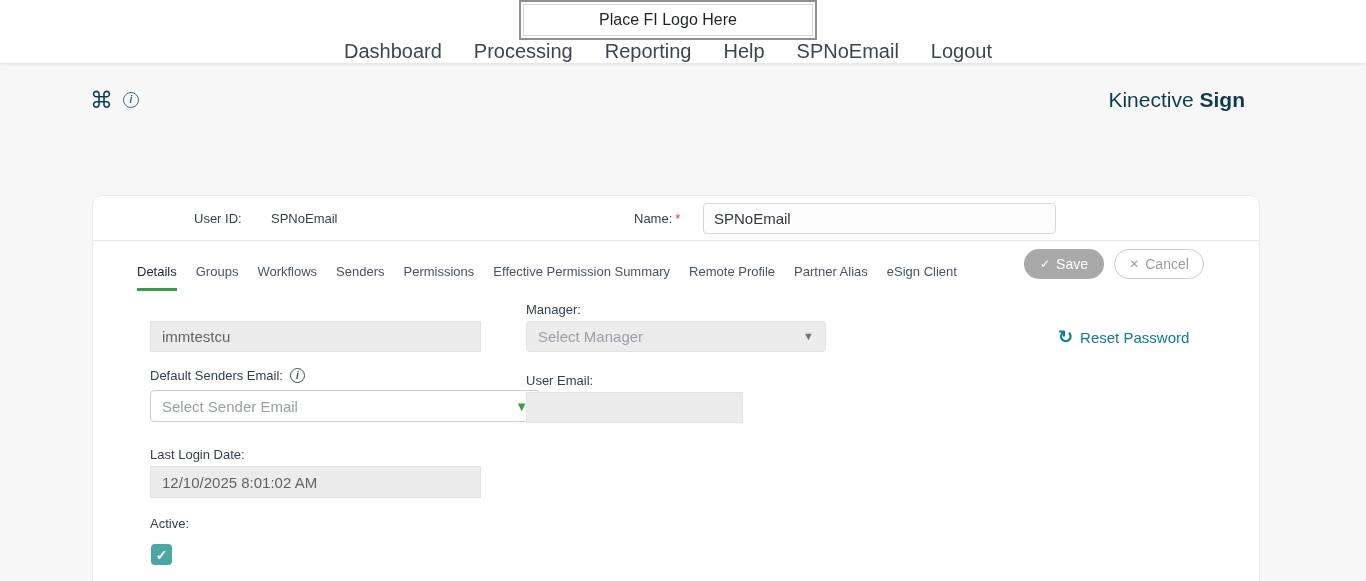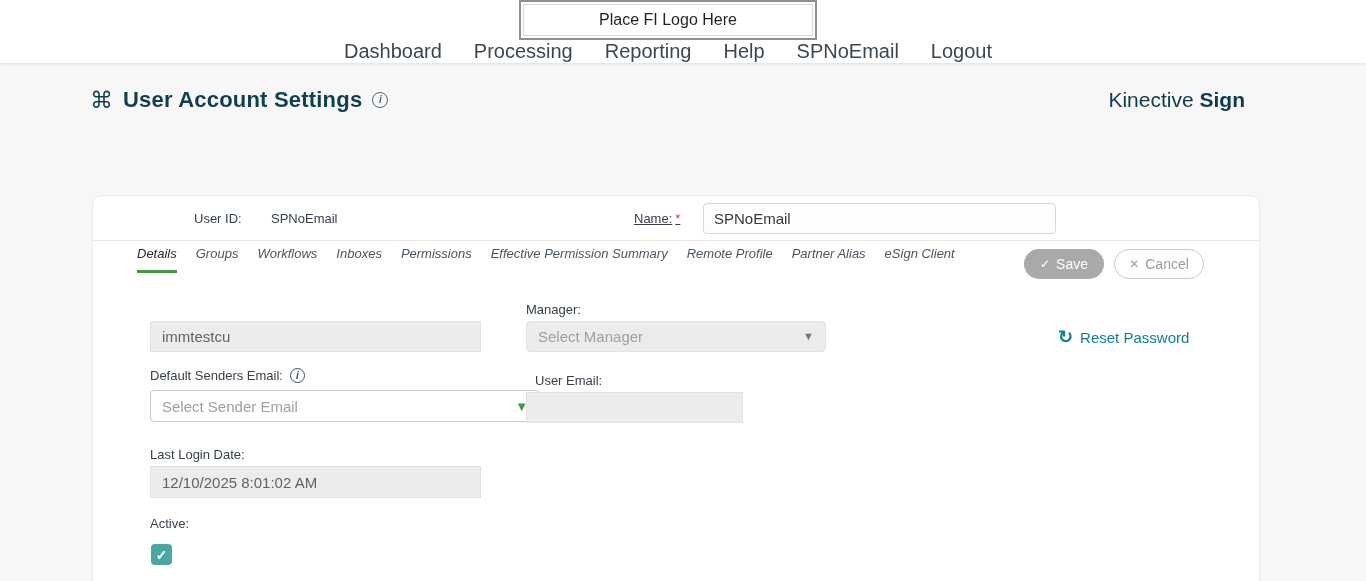--- a/index.html
+++ b/index.html
@@ -72,21 +72,21 @@
     padding: 0 11px; font-size: 15px; cursor: pointer;
     justify-content: space-between;
   }
   .select .placeholder { color: #9aa0a6; }
   .select.enabled { background: #ffffff; border: 1px solid #c9cdd1; }
   .select.disabled { background: #ececec; border: 1px solid #e3e3e3; cursor: default; }
   .caret { font-size: 12px; line-height: 1; }
   .caret.green { color: #3f9b43; font-size: 13px; }
   .caret.gray { color: #70767c; font-size: 11px; }
   
-  .tabs { position: absolute; left: 44px; top: 50px; display: flex; gap: 19px; font-style: italic; }
+  .tabs { position: absolute; left: 44px; top: 68px; display: flex; gap: 19px; }
   .tab {
     font-size: 13px; color: #4a5560; padding-bottom: 9px; cursor: pointer; white-space: nowrap;
     border-bottom: 3px solid transparent;
   }
   .tab.active { color: #202a33; border-bottom-color: #3d9b43; }
   
   .btn {
     position: absolute; top: 53px; height: 30px; border-radius: 15px;
     display: inline-flex; align-items: center; justify-content: center; gap: 6px;
     font-family: "Liberation Sans", sans-serif; font-size: 14px; cursor: pointer;
@@ -122,45 +122,44 @@
     <a class="nav-item">Reporting</a>
     <a class="nav-item">Help</a>
     <a class="nav-item">SPNoEmail</a>
     <a class="nav-item">Logout</a>
   </nav>
 </header>
 
 <div class="page-header">
   <div class="title-wrap">
     <span class="title-icon">⌘</span>
-    <h1 class="page-title">User Account Settings</h1>
     <span class="info-icon">i</span>
   </div>
   <div class="brand">
     <span>Kinective</span>
     <b>Sign</b>
   </div>
 </div>
 
 <section class="card">
 
   <span class="abs field-label" style="left:101px; top:15px;">User ID:</span>
   <span class="abs value-text" style="left:178px; top:15px;">SPNoEmail</span>
-  <span class="abs field-label" style="left:541px; top:15px;text-decoration:underline;">
+  <span class="abs field-label" style="left:541px; top:15px;">
     <span>Name:</span><span class="required">*</span>
   </span>
   <input class="abs text-input" style="left: 610px; top: 7px; width: 353px; height: 31px;" value="SPNoEmail">
 
   <div class="divider"></div>
 
   <div class="tabs">
     <span class="tab active">Details</span>
     <span class="tab">Groups</span>
     <span class="tab">Workflows</span>
-    <span class="tab">Inboxes</span>
+    <span class="tab">Senders</span>
     <span class="tab">Permissions</span>
     <span class="tab">Effective Permission Summary</span>
     <span class="tab">Remote Profile</span>
     <span class="tab">Partner Alias</span>
     <span class="tab">eSign Client</span>
   </div>
 
   <button class="btn btn-save">
     <span class="btn-icon">✓</span>
     <span>Save</span>
@@ -189,21 +188,21 @@
   <div class="abs checkbox" style="left:58px; top:348px;">
     <span>✓</span>
   </div>
 
   <span class="abs field-label" style="left:433px; top:106px;">Manager:</span>
   <div class="abs select disabled" style="left:433px; top:125px; width:300px; height:31px;">
     <span class="placeholder">Select Manager</span>
     <span class="caret gray">▼</span>
   </div>
 
-  <span class="abs field-label" style="left:433px; top:177px;margin-left:9px;">User Email:</span>
+  <span class="abs field-label" style="left:433px; top:177px;">User Email:</span>
   <div class="abs disabled-input" style="left:433px; top:196px; width:217px; height:31px;"></div>
 
   <a class="abs reset-link" style="left:965px; top:132px;">
     <span class="reset-icon">↻</span>
     <span>Reset Password</span>
   </a>
 
 </section>
 
 </body></html>

